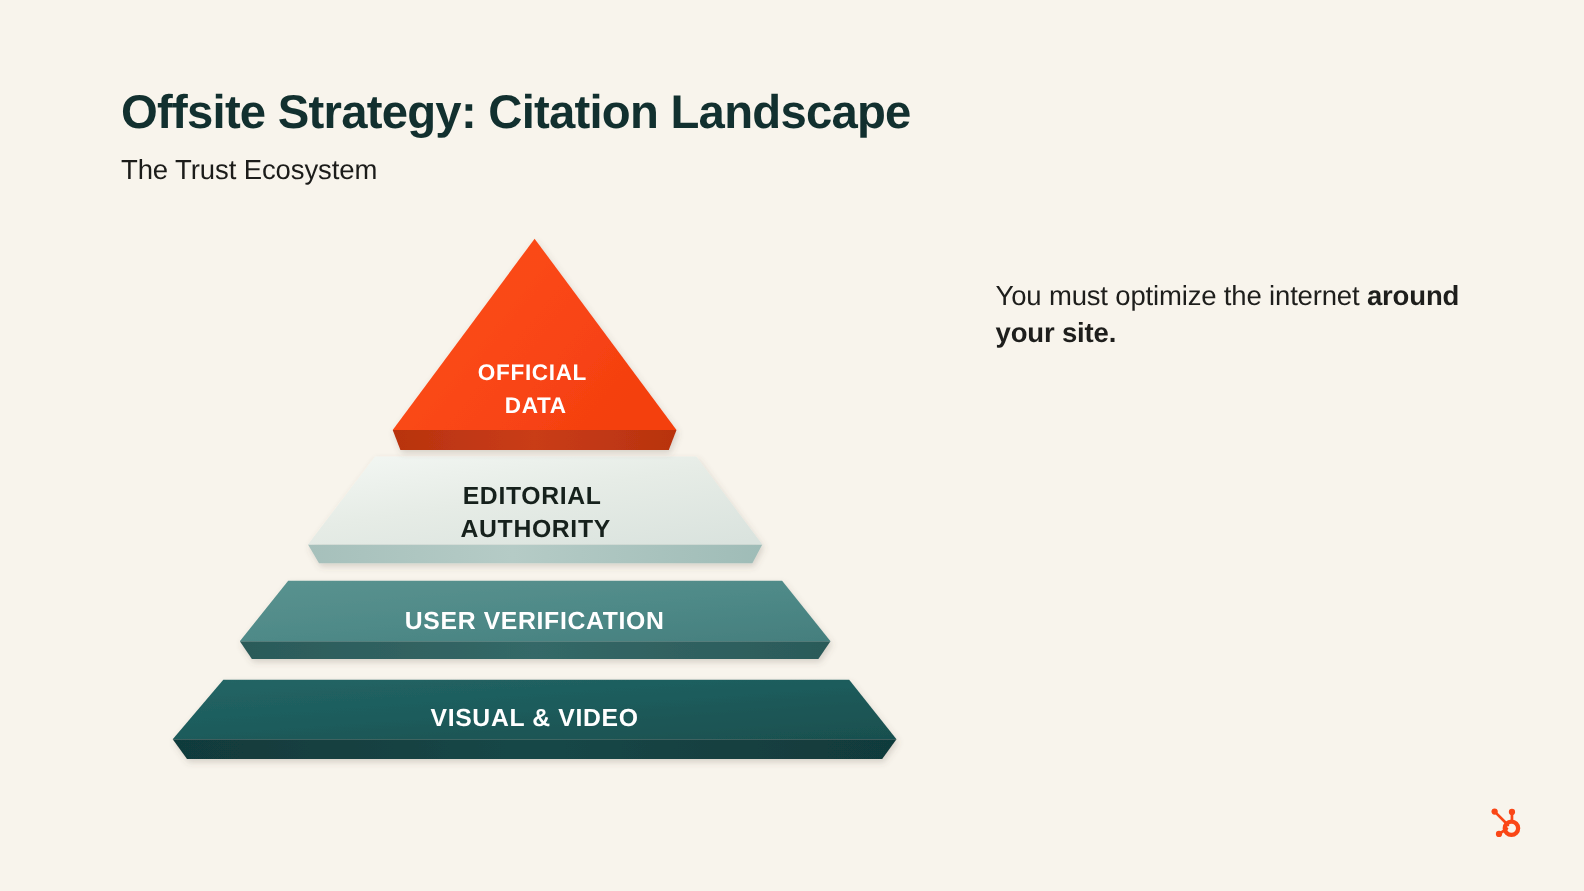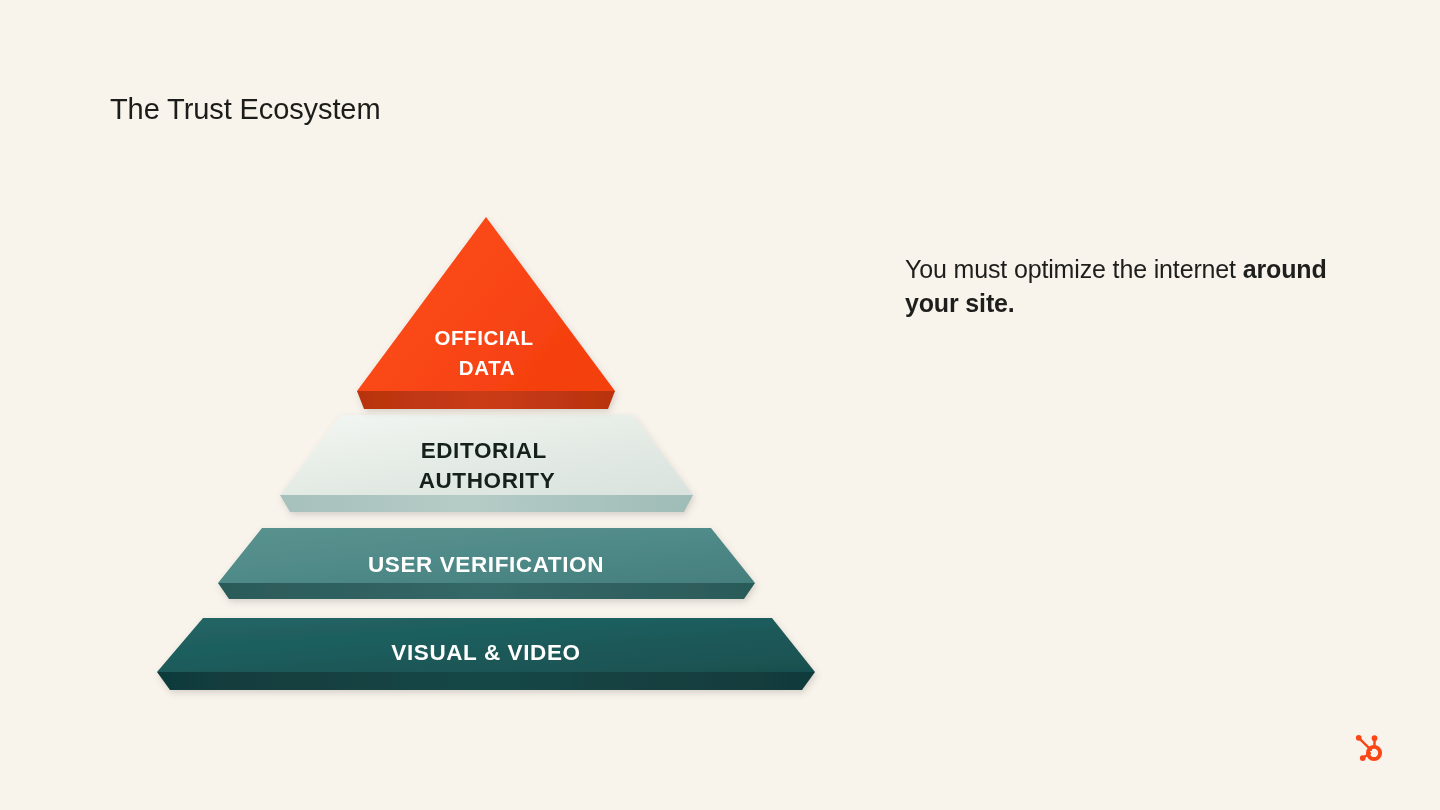--- a/index.html
+++ b/index.html
@@ -31,21 +31,21 @@
     font-size: 43px;
     font-weight: 700;
     letter-spacing: -0.7px;
     color: #12302f;
     line-height: 1.12;
     white-space: nowrap;
   }
 
   #page-subtitle {
     margin-top: 14px;
-    font-size: 29px;
+    font-size: 25px;
     font-weight: 400;
     letter-spacing: -0.1px;
     color: #1c1c1a;
     line-height: 1.2;
   }
 
   
   #pyramid {
     position: absolute;
     left: 0;
@@ -92,20 +92,21 @@
     right: 52px;
     bottom: 42px;
     width: 38px;
     height: 38px;
   }
 </style>
 </head>
 <body>
 
 <div id="slide-header">
+  <div id="page-title">Offsite Strategy: Citation Landscape</div>
   <div id="page-subtitle">The Trust Ecosystem</div>
 </div>
 
 <div id="pyramid">
   <svg width="980" height="520" viewBox="0 0 980 520" xmlns="http://www.w3.org/2000/svg">
     <defs>
       <linearGradient id="gradOrange" x1="0" y1="0" x2="1" y2="0.55">
         <stop offset="0%" stop-color="#fb5312"></stop>
         <stop offset="55%" stop-color="#fa4616"></stop>
         <stop offset="100%" stop-color="#f4400f"></stop>

